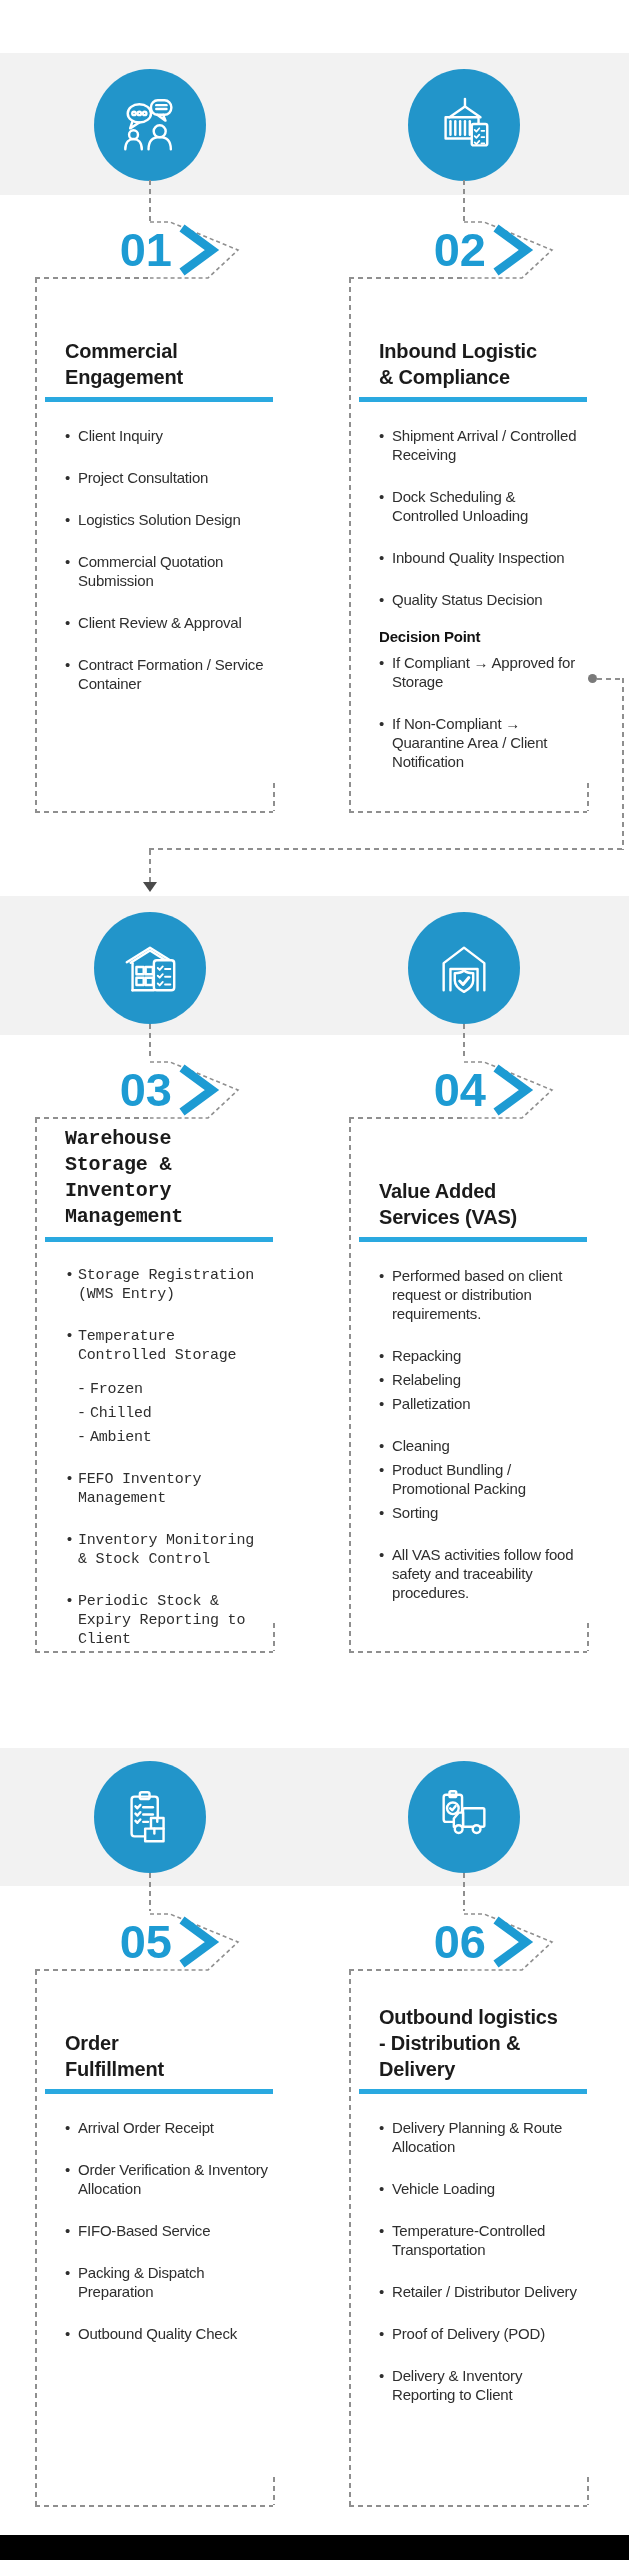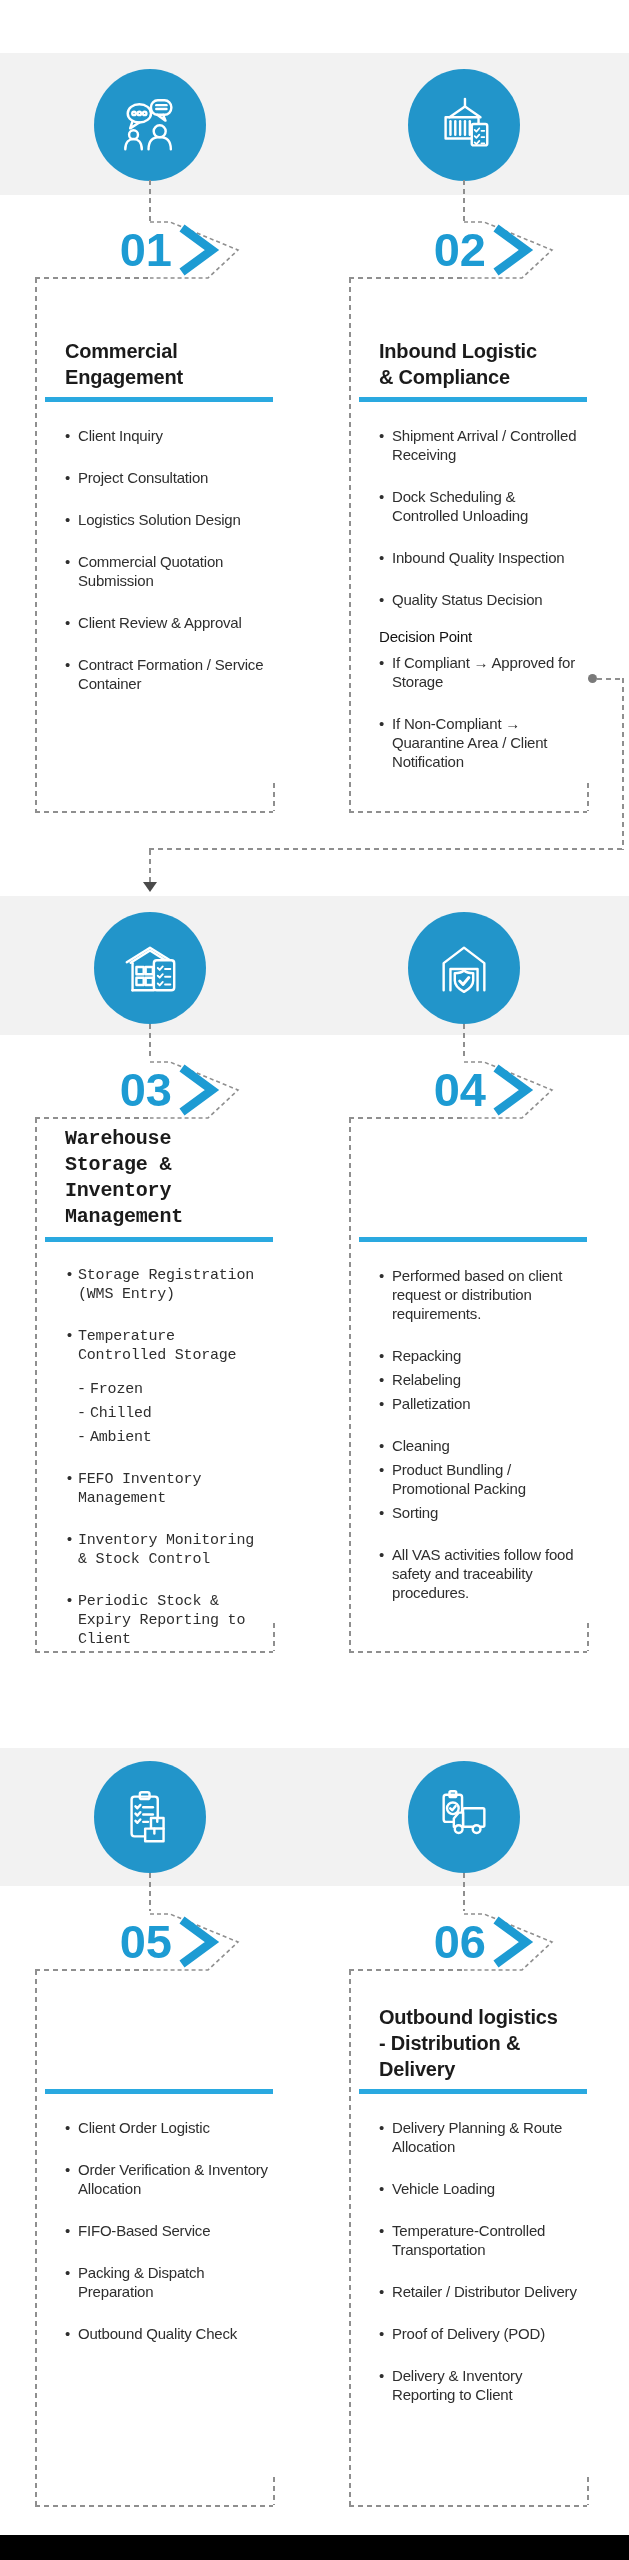--- a/index.html
+++ b/index.html
@@ -19,21 +19,21 @@
   .box-inner{position:absolute;width:238px;}
   .title{position:absolute;left:30px;top:0;width:206px;height:112px;display:flex;align-items:flex-end;
          font-weight:bold;font-size:20px;line-height:26px;white-space:pre-line;letter-spacing:-0.2px;color:#1b1b1b;}
   .rule{position:absolute;left:10px;right:0;top:119px;height:5px;background:var(--underline-blue,#2aa9e0);}
   .items{position:absolute;left:30px;right:4px;top:148px;font-size:15px;line-height:19px;color:#2e2e2e;}
   .item{display:flex;margin-top:23px;}
   .item:first-child{margin-top:0;}
   .item.tight{margin-top:5px;}
   .item.dash{margin-top:5px;padding-left:12px;}
   .item.bullet + .item.dash{margin-top:15px;}
-  .item.label{margin-top:18px;font-weight:normal;color:#111;}
+  .item.label{margin-top:18px;font-weight:bold;color:#111;}
   .item.label + .item{margin-top:7px;}
   .bul{flex:none;width:13px;}
   .txt{letter-spacing:-0.2px;}
   .dot{position:absolute;width:9px;height:9px;border-radius:50%;background:#7a7a7a;}
   .arrow-down{position:absolute;width:0;height:0;border-left:7px solid transparent;
               border-right:7px solid transparent;border-top:10px solid #4a4a4a;}
   .footer{position:absolute;left:0;width:629px;height:25px;background:var(--footer-black,#000);}
 </style>
 </head>
 <body>
@@ -328,20 +328,22 @@
           <span class="bul">•</span>
           <span class="txt">Inventory Monitoring &amp; Stock Control</span>
         </div>
         <div class="item bullet">
           <span class="bul">•</span>
           <span class="txt">Periodic Stock &amp; Expiry Reporting to Client</span>
         </div>
       </div>
   </div>
   <div class="box-inner" style="left:349px;top:1118px;height:533px;">
+    <div class="title">Value Added
+Services (VAS)</div>
     <div class="rule"></div>
     <div class="items">
         <div class="item bullet">
           <span class="bul">•</span>
           <span class="txt">Performed based on client request or distribution requirements.</span>
         </div>
         <div class="item bullet">
           <span class="bul">•</span>
           <span class="txt">Repacking</span>
         </div>
@@ -365,25 +367,27 @@
           <span class="bul">•</span>
           <span class="txt">Sorting</span>
         </div>
         <div class="item bullet">
           <span class="bul">•</span>
           <span class="txt">All VAS activities follow food safety and traceability procedures.</span>
         </div>
       </div>
   </div>
   <div class="box-inner" style="left:35px;top:1970px;height:535px;">
-    <div class="rule"></div>
-    <div class="items">
-        <div class="item bullet">
-          <span class="bul">•</span>
-          <span class="txt">Client Order Logistic</span>
+    <div class="title">Order
+Fulfillment</div>
+    <div class="rule"></div>
+    <div class="items">
+        <div class="item bullet">
+          <span class="bul">•</span>
+          <span class="txt">Arrival Order Receipt</span>
         </div>
         <div class="item bullet">
           <span class="bul">•</span>
           <span class="txt">Order Verification &amp; Inventory Allocation</span>
         </div>
         <div class="item bullet">
           <span class="bul">•</span>
           <span class="txt">FIFO-Based Service</span>
         </div>
         <div class="item bullet">

